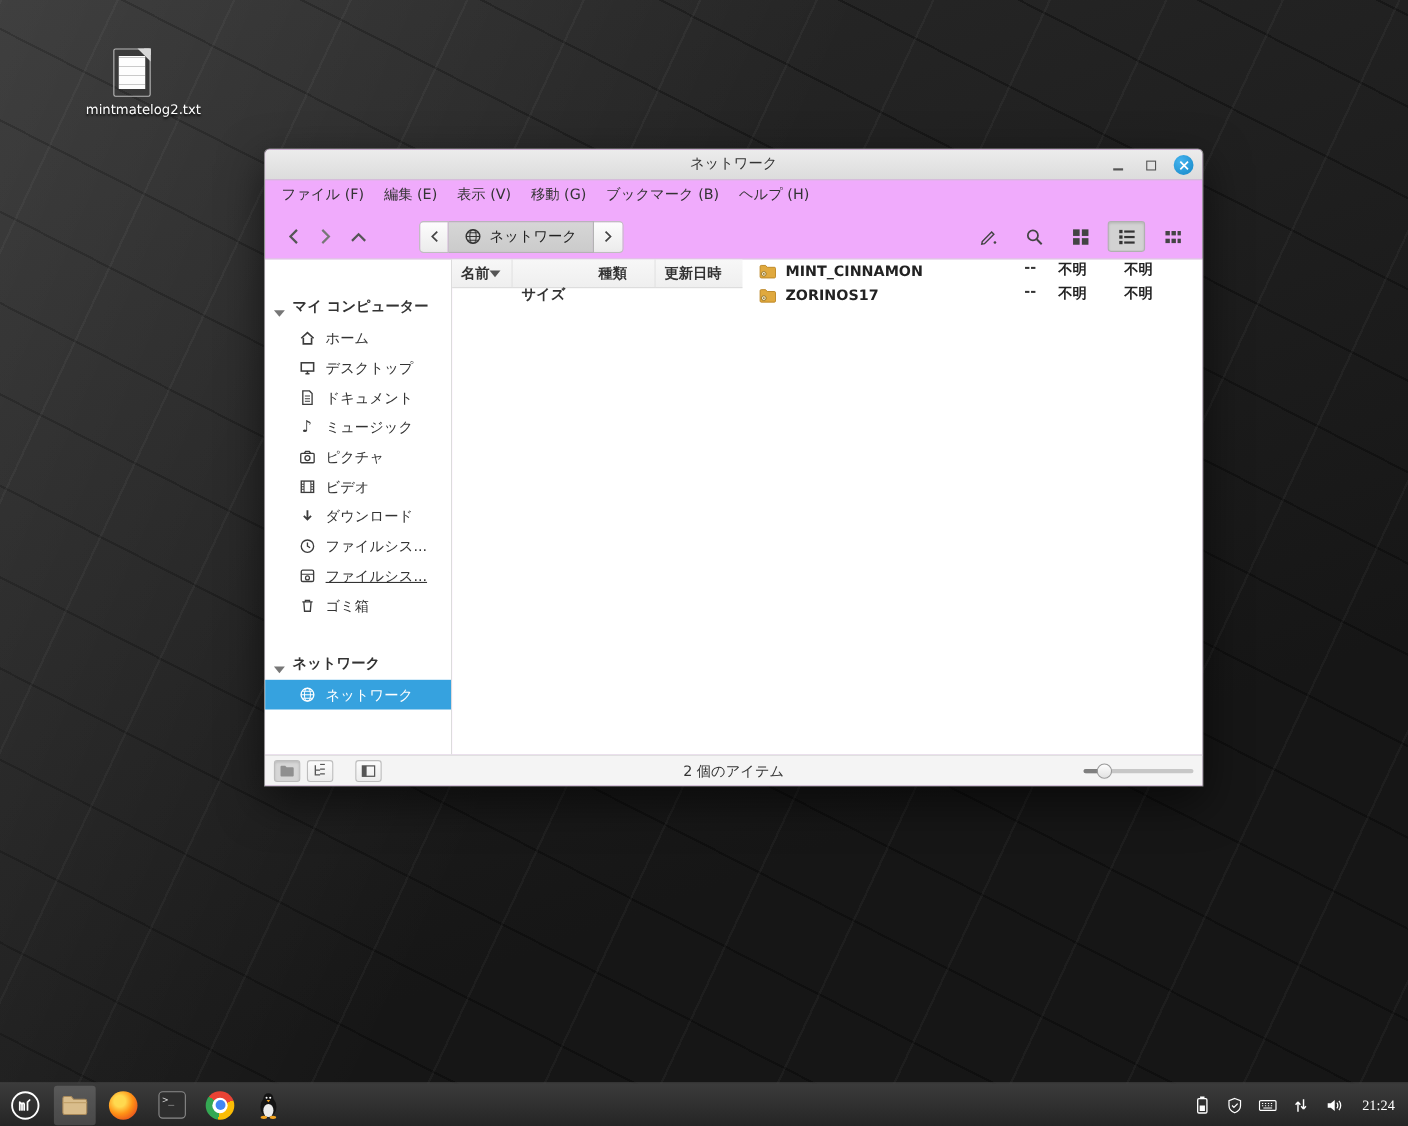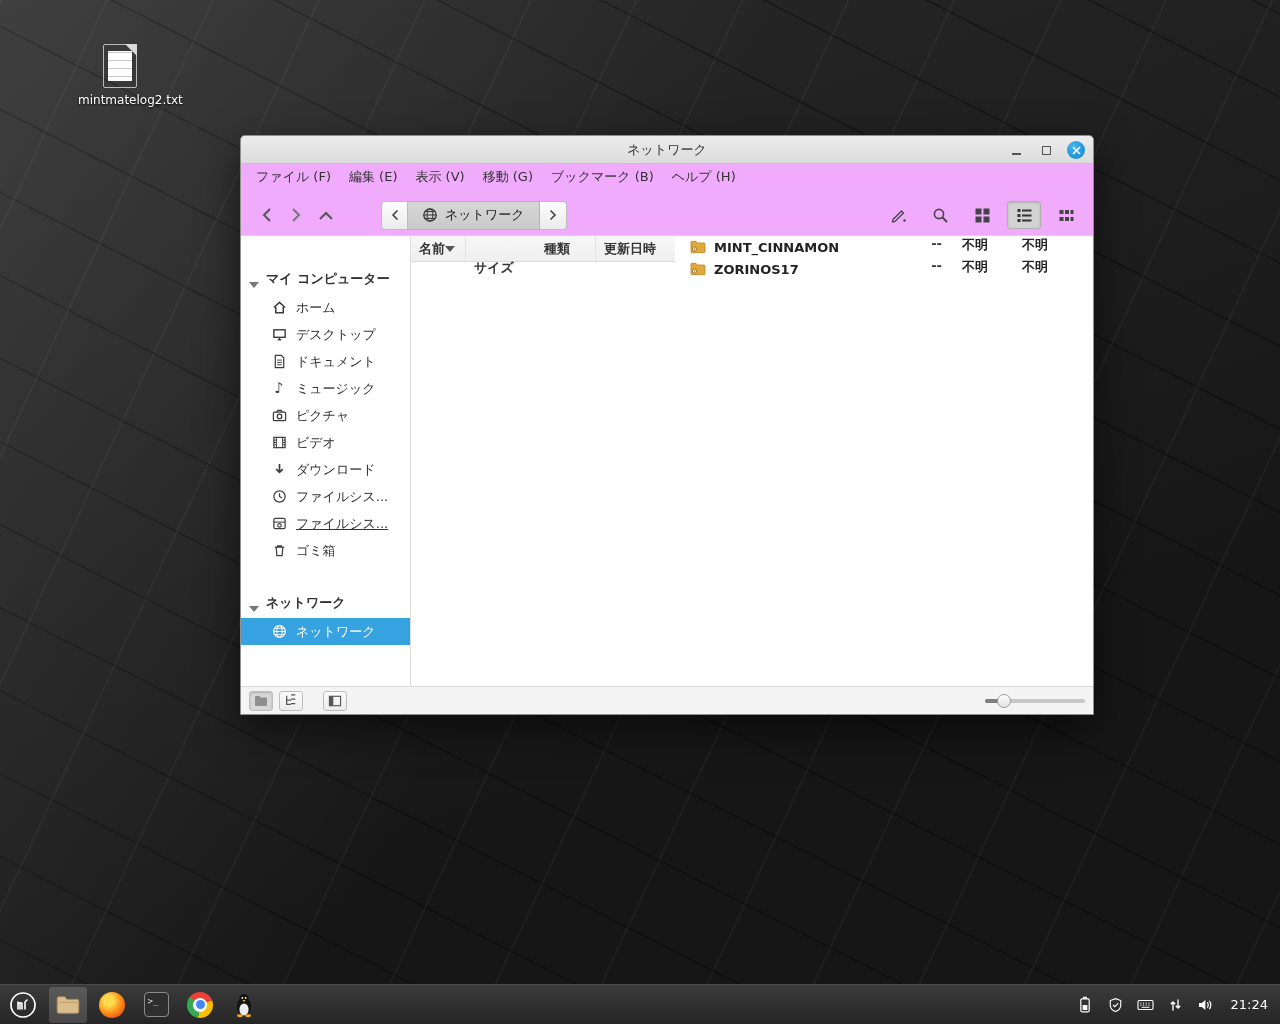--- a/index.html
+++ b/index.html
@@ -92,21 +92,21 @@
   
   .taskbar { position:absolute; left:0; bottom:0; width:1280px; height:40px; background:linear-gradient(#3b3b3b,#252525); border-top:1px solid #4a4a4a; display:flex; align-items:center; }
   .mintbtn { width:46px; height:40px; display:flex; align-items:center; justify-content:center; }
   .launcher { width:38px; height:36px; display:flex; align-items:center; justify-content:center; margin:0 3px; border-radius:3px; }
   .launcher.active { background:rgba(255,255,255,0.16); }
   .ff { width:26px; height:26px; border-radius:50%; background:radial-gradient(circle at 38% 35%, #ffd94f 0 22%, #ff9216 50%, #e5481f 85%); }
   .term { width:25px; height:25px; background:#2e2e2e; border:1px solid #8a8a8a; border-radius:4px; color:#ddd; font-family:"DejaVu Sans Mono","Liberation Mono",monospace; font-size:9px; display:flex; align-items:flex-start; padding:3px; }
   .chrome { width:26px; height:26px; border-radius:50%; background:conic-gradient(from -50deg, #ea4335 0 33%, #fbbc05 33% 66%, #34a853 66% 100%); position:relative; }
   .chrome::before { content:""; position:absolute; left:6px; top:6px; width:14px; height:14px; border-radius:50%; background:#fff; }
   .chrome::after { content:""; position:absolute; left:8.5px; top:8.5px; width:9px; height:9px; border-radius:50%; background:#4285f4; }
-  .tray { margin-left:auto; display:flex; align-items:center; gap:13px; padding-right:12px; }
+  .tray { margin-left:auto; display:flex; align-items:center; gap:13px; padding-right:12px;font-family:Liberation Serif, serif; }
   .tray-ic { width:17px; height:17px; display:flex; align-items:center; justify-content:center; }
   .clock { color:#fff; font-size:13px; margin-left:4px; }
 </style>
 </head>
 <body>
 
 <div class="desktop-icon">
   <div class="file-glyph"></div>
   <div>mintmatelog2.txt</div>
 </div>
@@ -388,20 +388,21 @@
       <svg width="14" height="13" viewBox="0 0 16 15">
           <path d="M3 2 V12 H8 M3 7 H8 M8 1 H13 M8 6 H13 M8 11 H13" fill="none" stroke="#555" stroke-width="1.4"></path>
         </svg>
     </div>
     <div class="sbtn">
       <svg width="14" height="12" viewBox="0 0 16 14">
           <rect x="1.5" y="1.5" width="13" height="11" fill="none" stroke="#555" stroke-width="1.3"></rect>
           <rect x="1.5" y="1.5" width="4.5" height="11" fill="#555"></rect>
         </svg>
     </div>
+    <div class="status-text">2 個のアイテム</div>
     <div class="zoom">
       <div class="zoom-track"></div>
       <div class="zoom-fill"></div>
       <div class="zoom-handle"></div>
     </div>
   </div>
 </div>
 
 <div class="taskbar">
   <div class="mintbtn">

